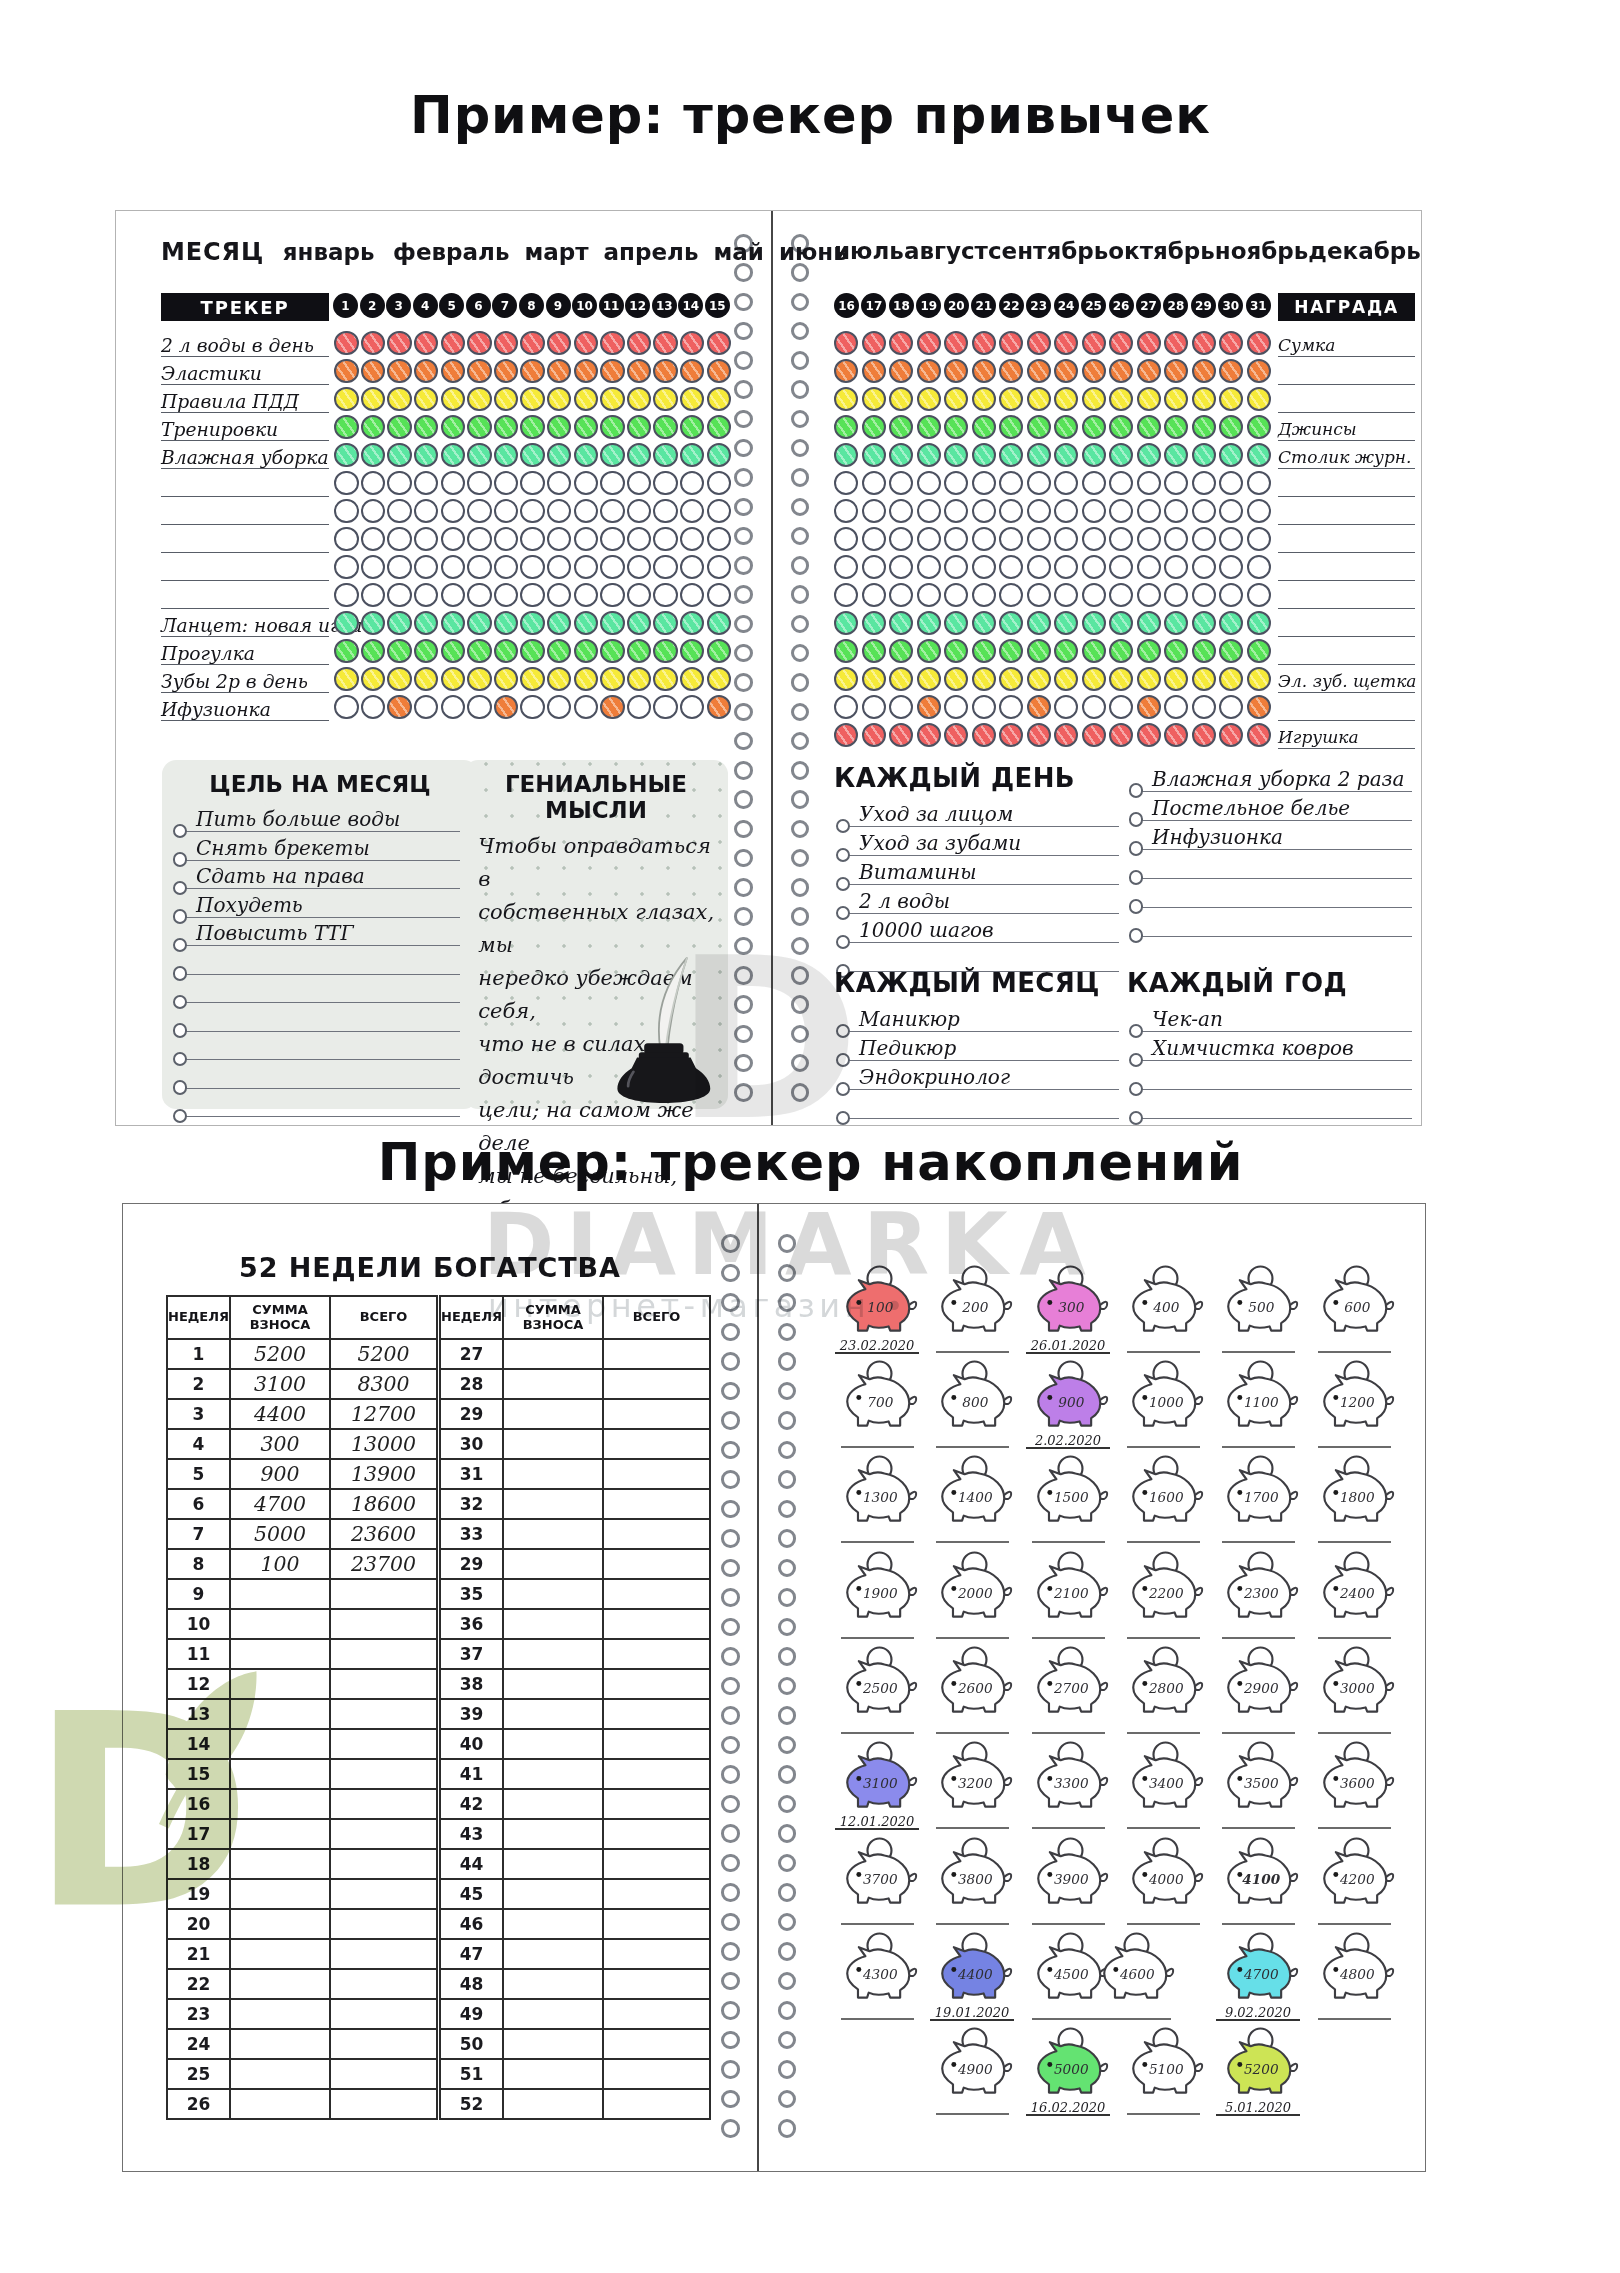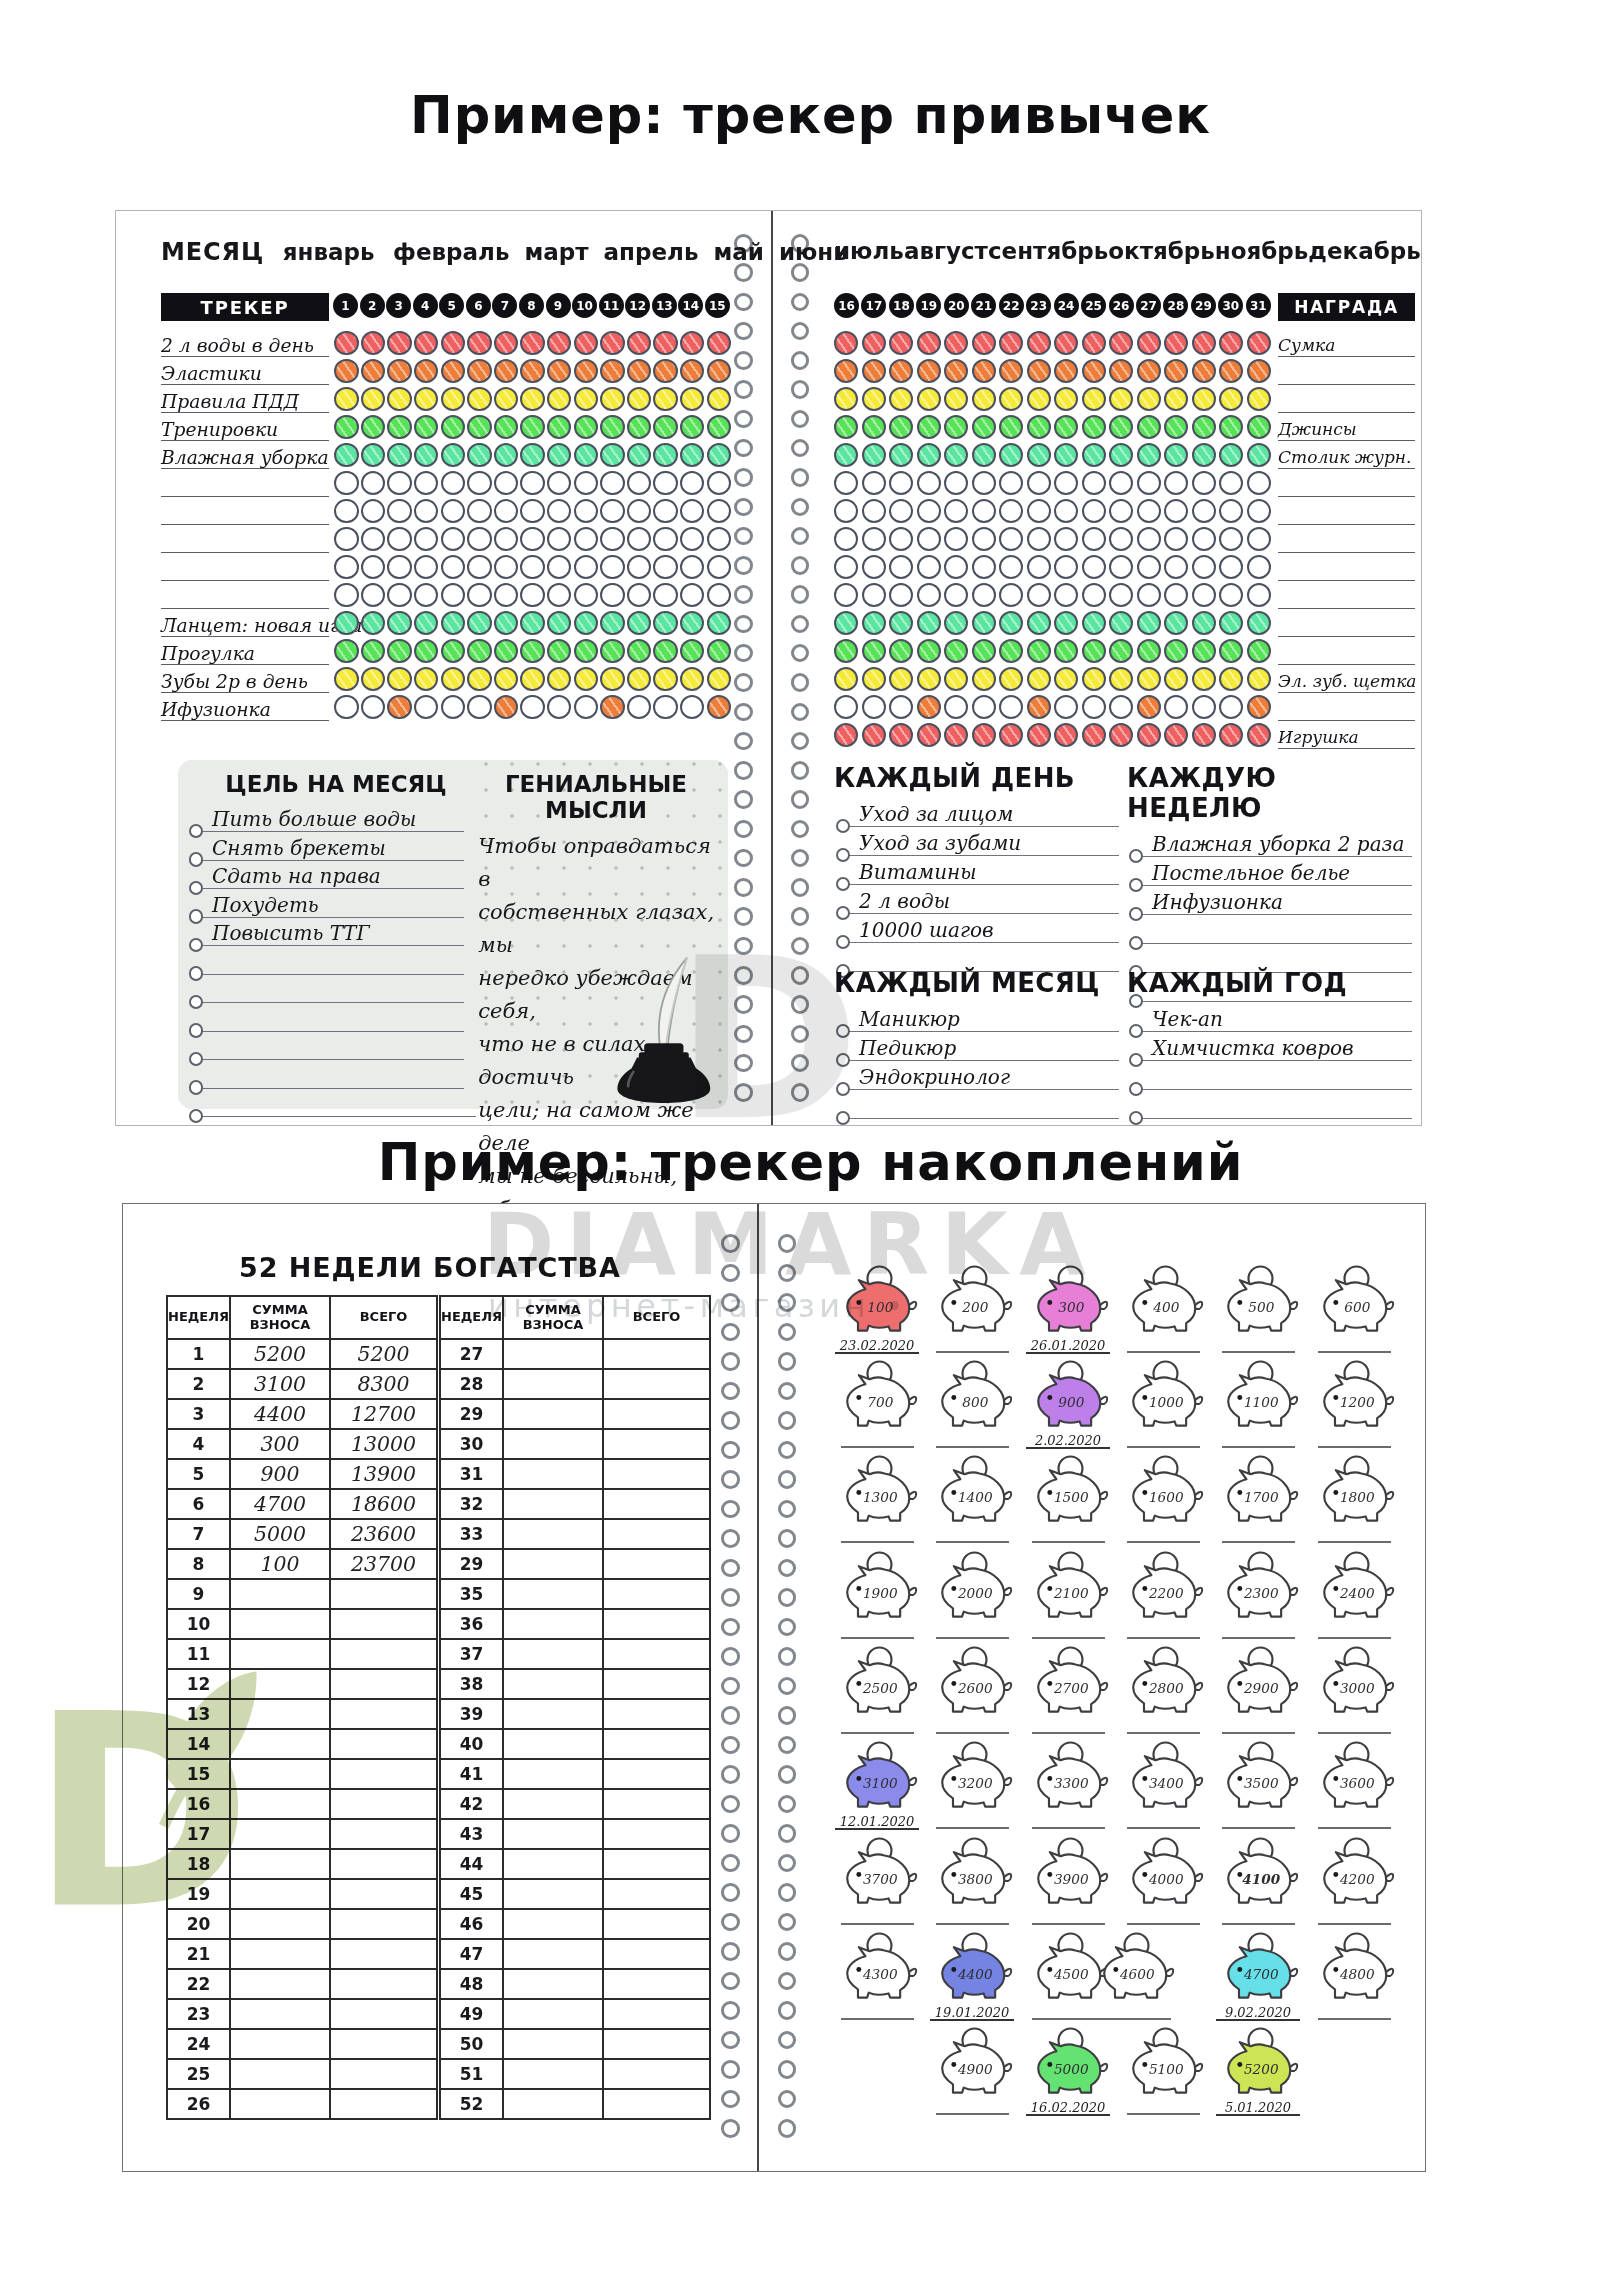--- a/index.html
+++ b/index.html
@@ -51,21 +51,21 @@
            white-space:nowrap;display:flex;align-items:flex-end;line-height:1.02;padding-bottom:0.9px;box-sizing:border-box;}
   .circles{display:flex;justify-content:space-between;width:397px;margin-left:5.3px;}
   #rows-right .circles{width:437px;margin-left:0;}
   .c{width:24.4px;height:24.4px;border:2.3px solid #4c5160;border-radius:50%;box-sizing:border-box;background:#fff;}
   .c.f{background-image:repeating-linear-gradient(55deg,rgba(255,255,255,.45) 0 2.2px,rgba(255,255,255,0) 2.2px 8px);}
   .t-reward{width:137px;margin-left:7.1px;height:100%;border-bottom:1.8px solid #585d67;font-size:17px;
             display:flex;align-items:flex-end;white-space:nowrap;color:#141419;padding-bottom:0.9px;box-sizing:border-box;}
 
   
   .panel{position:absolute;background:#e9ece8;border-radius:14.3px;}
-  #goal-box{left:46px;top:549px;width:316px;height:349px;margin-left:16px;}
+  #goal-box{left:46px;top:549px;width:316px;height:349px;}
   #thoughts-box{left:348px;top:549px;width:264px;height:349px;
       background-image:radial-gradient(circle,#b6c1b8 1.5px,rgba(0,0,0,0) 1.8px);
       background-size:26px 26px;background-position:9px 43px;}
   .panel-title{font-size:23px;font-weight:bold;text-align:center;margin-top:10.7px;color:#131318;}
   .chk-list{margin:7.1px 18px 0 16px;}
   .chk{position:relative;height:27.5px;border-bottom:1.6px solid #6f737d;}
   .chk-b{position:absolute;left:-5.3px;bottom:-7.1px;width:10.7px;height:10.7px;border:2.2px solid #5c616b;border-radius:50%;background:#fff;}
   .chk-t{position:absolute;left:18px;bottom:0;font-size:20px;color:#16161b;white-space:nowrap;}
   .th-lines{margin:7.1px 10.7px 0 14.3px;font-size:21px;line-height:33px;color:#16161b;}
   #inkwell{position:absolute;right:7.1px;bottom:5.3px;}
@@ -982,21 +982,20 @@
           <span class="chk-b"></span>
           <span class="chk-t script">10000 шагов</span>
         </div>
         <div class="chk">
           <span class="chk-b"></span>
           <span class="chk-t script"></span>
         </div>
       </div>
   </div>
   <div id="weekly" class="pl-block">
-    <div class="pl-title">КАЖДУЮ НЕДЕЛЮ</div>
     <div class="chk-list">
         <div class="chk">
           <span class="chk-b"></span>
           <span class="chk-t script">Влажная уборка 2 раза</span>
         </div>
         <div class="chk">
           <span class="chk-b"></span>
           <span class="chk-t script">Постельное белье</span>
         </div>
         <div class="chk">

